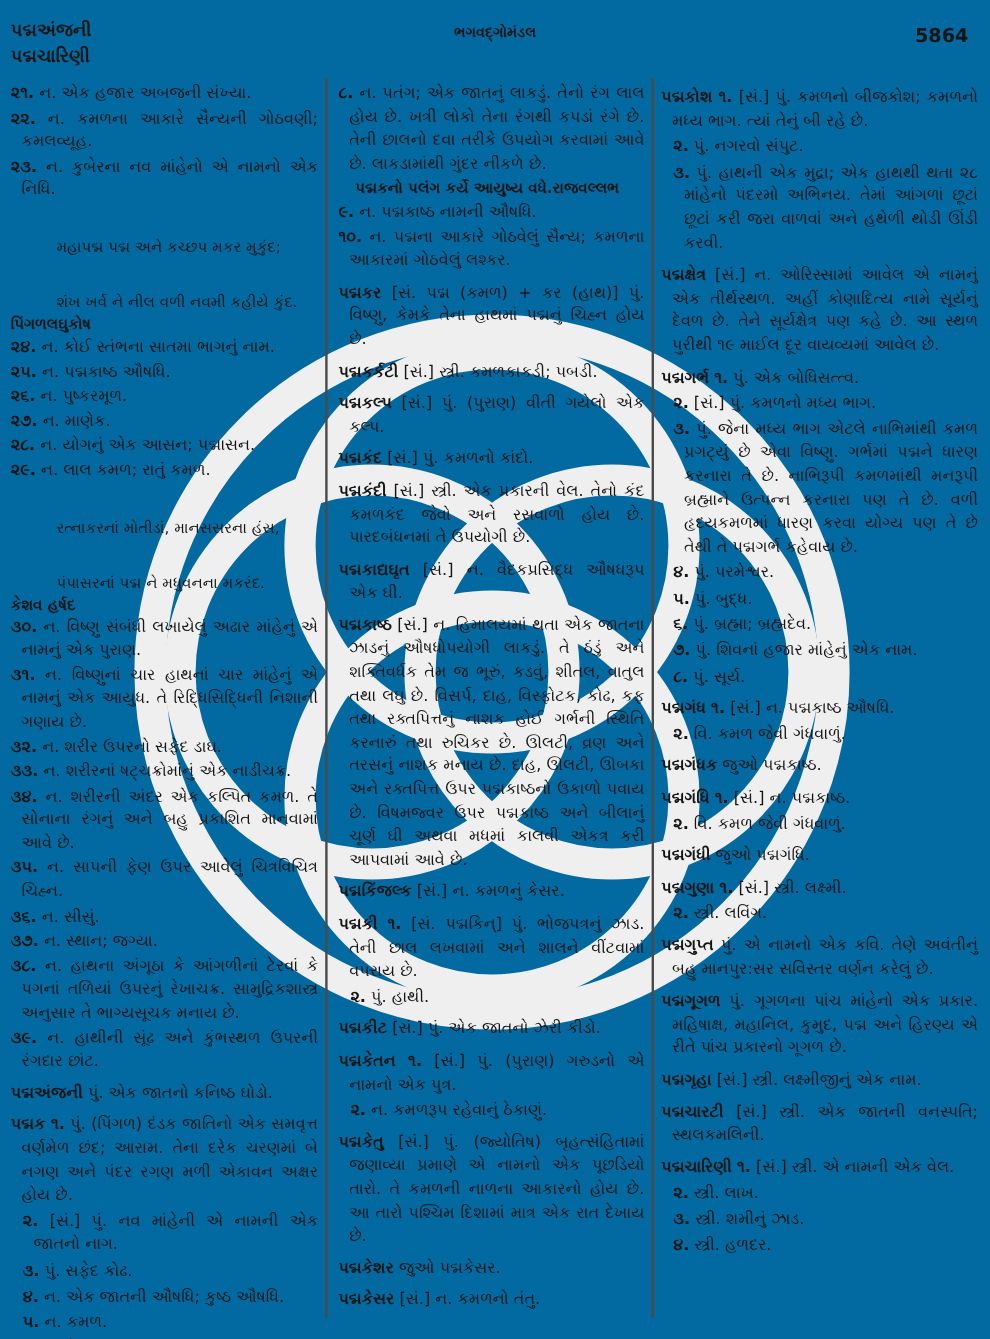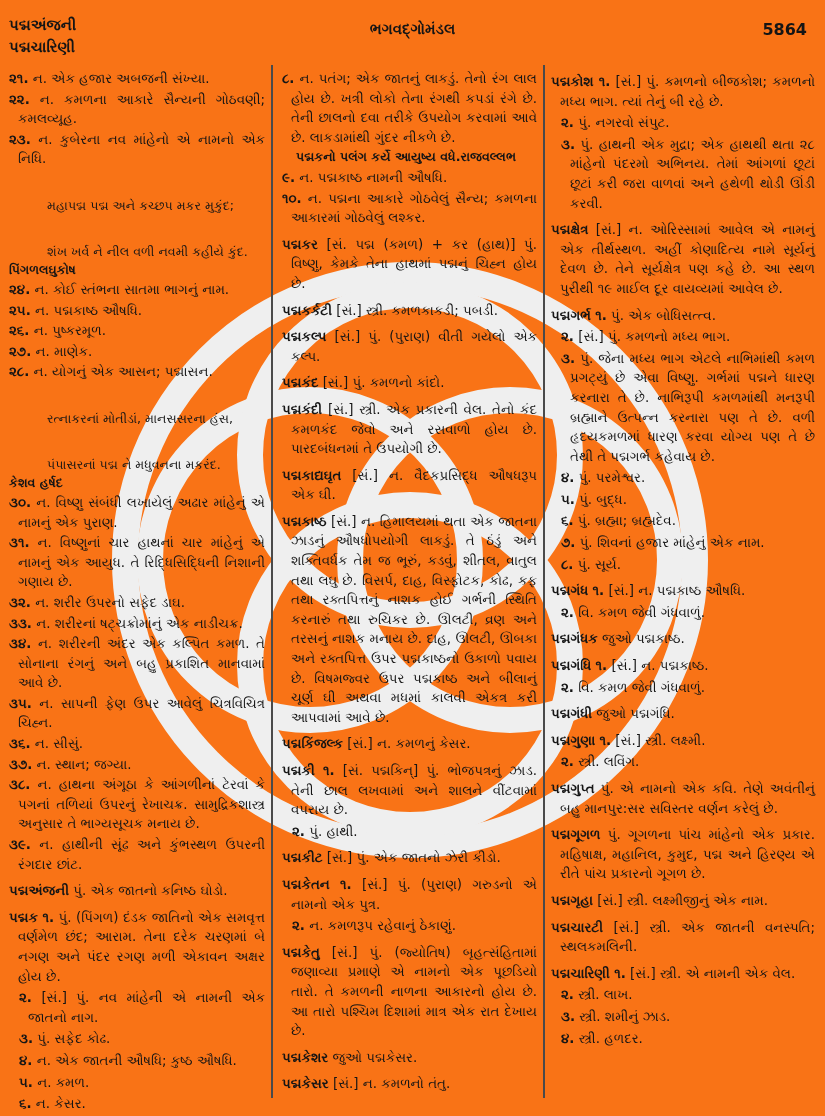--- a/index.html
+++ b/index.html
@@ -1,24 +1,24 @@
 <!DOCTYPE html>
 <html><head>
 <meta charset="utf-8">
 <style>
   html, body { margin: 0; padding: 0; background: #ffffff; }
   .page {
     position: relative; width: 825px; height: 1116px; overflow: hidden;
-    background: #f97316; color: #151515;
+    background: #0369a1; color: #151515;
     font-family: "DejaVu Sans", "Liberation Sans", sans-serif;
   }
   .watermark { position: absolute; left: 110px; top: 250px; width: 600px; height: 620px; z-index: 0; }
   .hdr-left { position: absolute; left: 9px; top: 14px; font-weight: bold; font-size: 15px; line-height: 22px; z-index: 1; }
   .hdr-left div { white-space: nowrap; }
-  .hdr-title { position: absolute; left: 0; right: 0; top: 20px; text-align: center; font-weight: bold; font-size: 15px; z-index: 1; }
+  .hdr-title { position: absolute; left: 0; right: 0; top: 20px; text-align: center; font-weight: bold; font-size: 12px; z-index: 1; }
   .hdr-page { position: absolute; right: 18px; top: 20px; font-weight: bold; font-size: 16px; z-index: 1; }
   .rule { position: absolute; top: 65px; height: 1033px; width: 2px; background: #4a4a4a; z-index: 1; }
   .r1 { left: 271px; }
   .r2 { left: 543px; }
   .col {
     position: absolute; top: 68px; z-index: 1;
     font-size: 13.4px; line-height: 19.6px; text-align: justify;
   }
   .c1 { left: 9px; width: 256px; }
   .c2 { left: 282px; width: 255px; }
@@ -63,20 +63,21 @@
     <p class="sense"><b>૨૨.</b> <span>ન. કમળના આકારે સૈન્યની ગોઠવણી; કમલવ્યૂહ.</span></p>
     <p class="sense"><b>૨૩.</b> <span>ન. કુબેરના નવ માંહેનો એ નામનો એક નિધિ.</span></p>
     <p class="quote">મહાપદ્મ પદ્મ અને કચ્છપ મકર મુકુંદ;</p>
     <p class="quote">શંખ ખર્વ ને નીલ વળી નવમી કહીયે કુંદ.</p>
     <p class="attr">પિંગળલઘુકોષ</p>
     <p class="sense"><b>૨૪.</b> <span>ન. કોઈ સ્તંભના સાતમા ભાગનું નામ.</span></p>
     <p class="sense"><b>૨૫.</b> <span>ન. પદ્મકાષ્ઠ ઔષધિ.</span></p>
     <p class="sense"><b>૨૬.</b> <span>ન. પુષ્કરમૂળ.</span></p>
     <p class="sense"><b>૨૭.</b> <span>ન. માણેક.</span></p>
     <p class="sense"><b>૨૮.</b> <span>ન. યોગનું એક આસન; પદ્માસન.</span></p>
+    <p class="sense"><b>૨૯.</b> <span>ન. લાલ કમળ; રાતું કમળ.</span></p>
     <p class="quote">રત્નાકરનાં મોતીડાં, માનસસરના હંસ,</p>
     <p class="quote">પંપાસરનાં પદ્મ ને મધુવનના મકરંદ.</p>
     <p class="attr">કેશવ હર્ષદ</p>
     <p class="sense"><b>૩૦.</b> <span>ન. વિષ્ણુ સંબંધી લખાયેલું અઢાર માંહેનું એ નામનું એક પુરાણ.</span></p>
     <p class="sense"><b>૩૧.</b> <span>ન. વિષ્ણુનાં ચાર હાથનાં ચાર માંહેનું એ નામનું એક આયુધ. તે રિદ્ધિસિદ્ધિની નિશાની ગણાય છે.</span></p>
     <p class="sense"><b>૩૨.</b> <span>ન. શરીર ઉપરનો સફેદ ડાઘ.</span></p>
     <p class="sense"><b>૩૩.</b> <span>ન. શરીરનાં ષટ્ચક્રોમાંનું એક નાડીચક્ર.</span></p>
     <p class="sense"><b>૩૪.</b> <span>ન. શરીરની અંદર એક કલ્પિત કમળ. તે સોનાના રંગનું અને બહુ પ્રકાશિત માનવામાં આવે છે.</span></p>
     <p class="sense"><b>૩૫.</b> <span>ન. સાપની ફેણ ઉપર આવેલું ચિત્રવિચિત્ર ચિહ્ન.</span></p>
     <p class="sense"><b>૩૬.</b> <span>ન. સીસું.</span></p>

